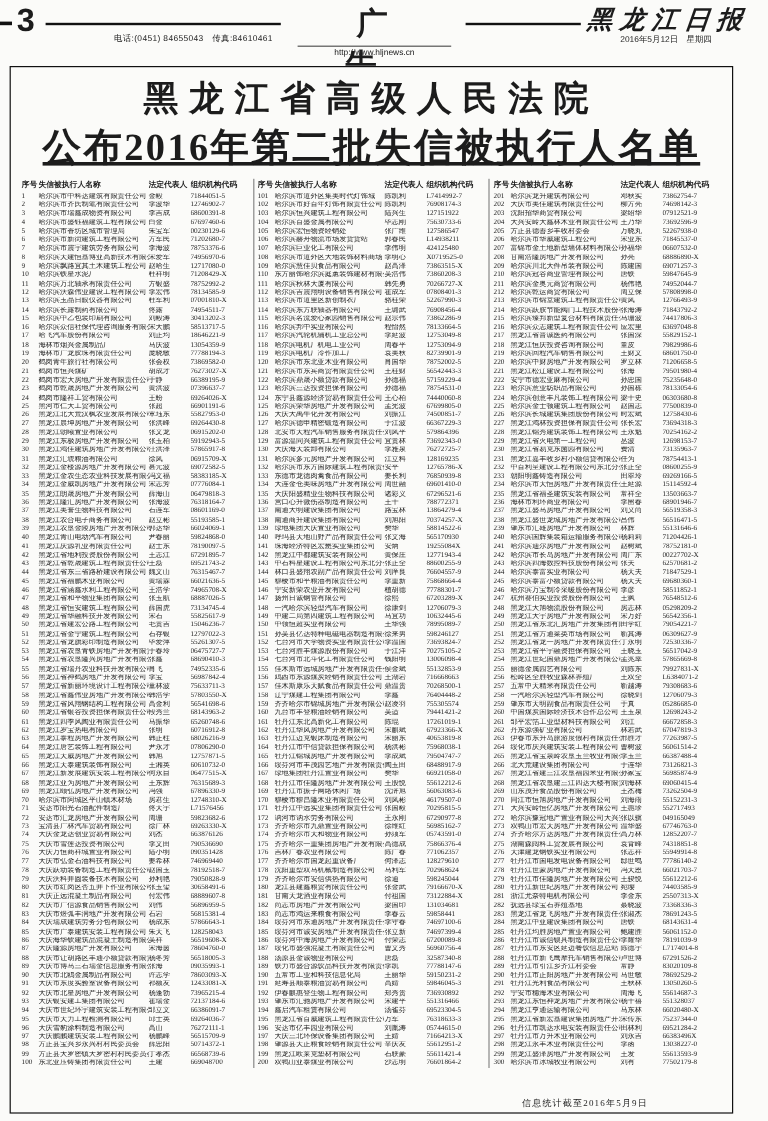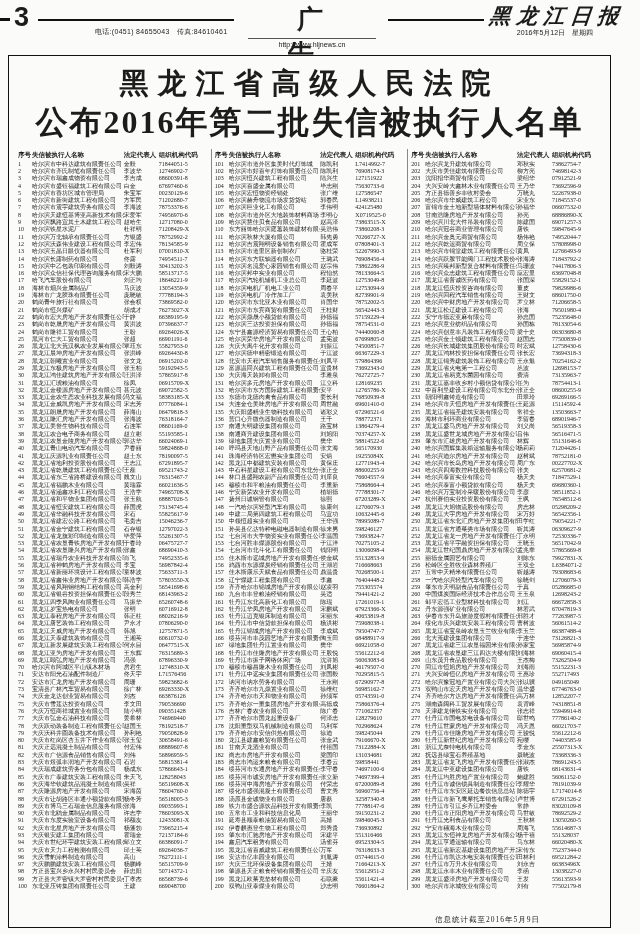--- a/index.html
+++ b/index.html
@@ -25,21 +25,21 @@
   .masthead { position:absolute; right:8px; top:2px; width:150px; text-align:center;
     font-size:21px; font-weight:bold; font-style:italic; letter-spacing:6px;
     transform:skewX(-6deg); white-space:nowrap; }
   .issue-date { position:absolute; right:10px; top:28px; width:150px; text-align:center;
     font-size:7px; font-family:"Liberation Sans","DejaVu Sans",sans-serif; color:#222; }
   
   .main-box { position:absolute; left:8px; top:55px; width:603px; height:873px;
     border:1.5px solid #111; background:#fbfbf9; padding:12px 6px 4px 6px; }
   .headline1 { text-align:center; font-size:29px; font-weight:bold; letter-spacing:9px; line-height:1.1; }
   .headline2 { text-align:center; font-size:32px; font-weight:bold; letter-spacing:2px;
-    line-height:1.15; margin-top:4px; margin-bottom:8px; }
+    line-height:1.15; margin-top:4px; margin-bottom:8px;text-decoration:underline; }
   
   .table-wrap { display:flex; width:100%; }
   .col { flex:1 1 0; min-width:0; padding:0 3px; }
   .col + .col { border-left:1px solid #888; }
   .row { display:grid; grid-template-columns:14px 1fr 35px 49px; height:7.3px;
     font-size:6px; line-height:7.3px; white-space:nowrap; }
   .row span { overflow:hidden; }
   .row .c-name { padding-right:2px; }
   .row .c-rep { padding-right:2px; }
   .row.head { height:11px; line-height:11px; font-weight:bold; font-size:6.5px; margin-bottom:1px; }

